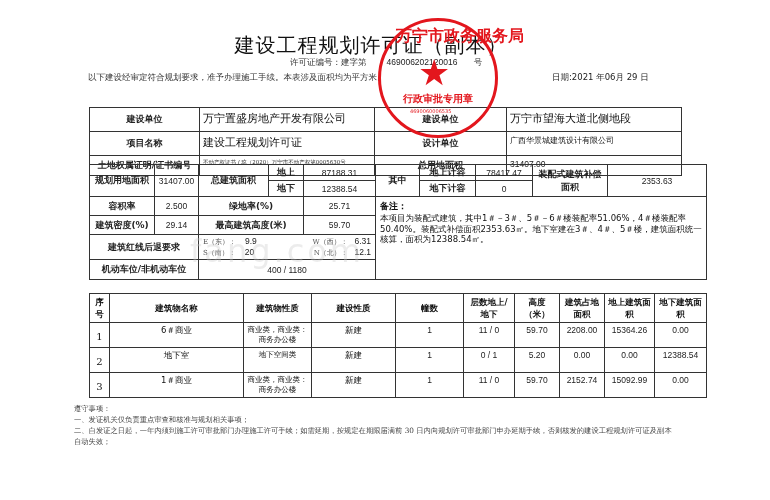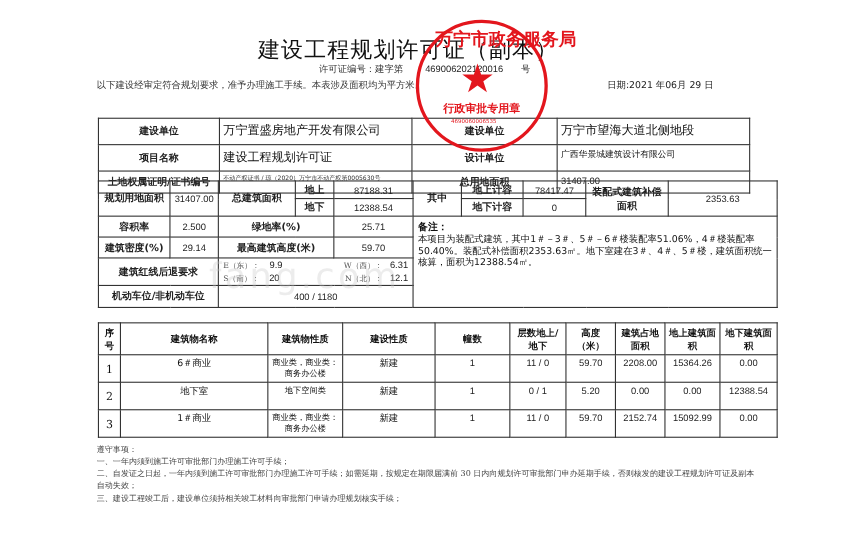--- a/index.html
+++ b/index.html
@@ -21,21 +21,21 @@
   .numl { font-family:"Liberation Sans", sans-serif; font-size:8.5px; color:#222; }
 
   #t1 { left:89px; top:87px; width:592px;margin-top:20px; }
   #t1 tr { height:24px; }
   #t2 { left:89px; top:164px; width:617px; }
   #t3 { left:89px; top:293px; width:617px; }
   #t3 td { vertical-align:top; text-align:center; font-size:8.5px; padding-top:2px; }
   #t3 .hd td { font-weight:bold; vertical-align:middle; font-size:8.5px; }
   .serif { font-family:"DejaVu Serif", serif; }
 
-  .notes { left:88px; top:403px; font-size:7.3px; line-height:11px; color:#444; font-family:"DejaVu Serif", serif; width:640px; }
+  .notes { left:74px; top:403px; font-size:7.3px; line-height:11px; color:#444; font-family:"DejaVu Serif", serif; width:640px; }
   .notes div { white-space:nowrap; }
 
   .remark-title { font-weight:bold; font-size:9px; }
   .remark-body { font-size:8.5px; line-height:10.5px; }
 
   .seal { left:378px; top:18px; width:120px; height:120px; border:3px solid #e3161d; border-radius:50%; box-sizing:border-box; }
   .seal-star { left:418px; top:55px; font-size:36px; color:#e3161d; line-height:36px; }
   .seal-text-top { left:396px; top:26px; font-size:16px; color:#e3161d; font-weight:bold; }
   .seal-text-mid { left:403px; top:92px; font-size:10px; color:#e3161d; font-weight:bold; }
   .seal-num { left:410px; top:108px; font-size:5px; color:#e3161d; }
@@ -208,24 +208,23 @@
     <td class="num">59.70</td>
     <td class="num">2152.74</td>
     <td class="num">15092.99</td>
     <td class="num">0.00</td>
   </tr>
 </tbody>
   </table>
 
 <div class="abs notes">
   <div>遵守事项：</div>
-  <div>一、一年内须到施工许可审批部门办理施工许可手续；</div>
+  <div>一、发证机关仅负责重点审查和核准与规划相关事项；</div>
   <div>二、自发证之日起，一年内须到施工许可审批部门办理施工许可手续；如需延期，按规定在期限届满前 30 日内向规划许可审批部门申办延期手续，否则核发的建设工程规划许可证及副本</div>
   <div>自动失效；</div>
-  <div>三、建设工程竣工后，建设单位须持相关竣工材料向审批部门申请办理规划核实手续；</div>
 </div>
 
 <div class="abs watermark">fang.com</div>
 
 <div class="abs seal"></div>
 <div class="abs seal-text-top">万宁市政务服务局</div>
 <div class="abs seal-star">★</div>
 <div class="abs seal-text-mid">行政审批专用章</div>
 <div class="abs seal-num">4690060006535</div>
 

